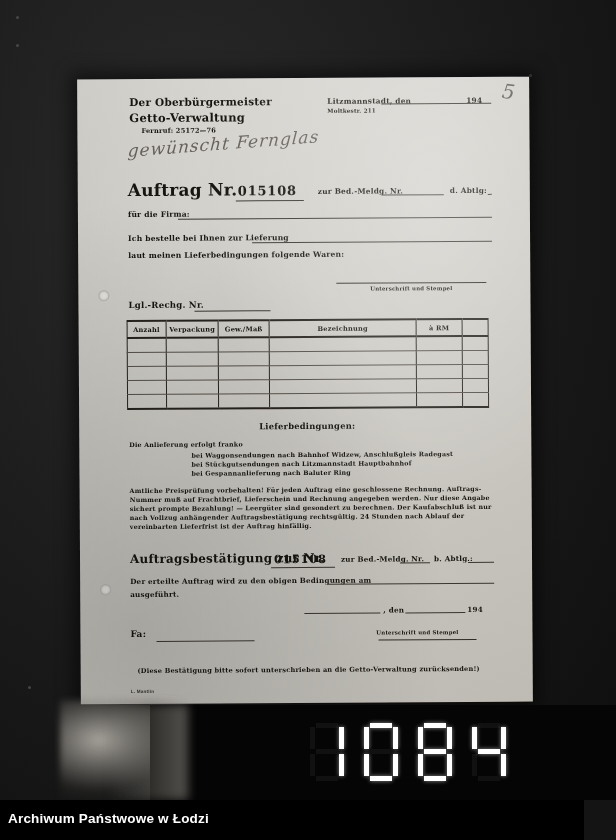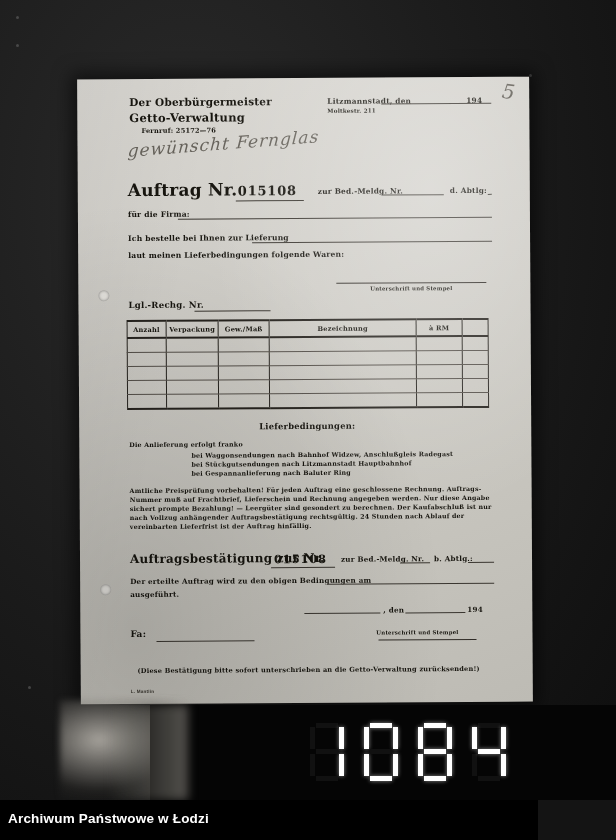--- a/index.html
+++ b/index.html
@@ -148,21 +148,21 @@
   .sE{left:0;top:31px;width:5px;height:22px;}
   .sF{left:0;top:4px;width:5px;height:22px;}
   .sG{left:6px;top:26px;width:22px;height:5px;}
 
   
   .leak{position:absolute;left:60px;top:700px;width:130px;height:100px;
         background:radial-gradient(ellipse at 30% 40%, rgba(190,186,178,.85) 0%, rgba(60,58,54,.25) 60%, rgba(0,0,0,0) 80%);
         filter:blur(3px);}
 
   
-  #caption{position:absolute;left:0;bottom:0;width:538px;height:40px;background:#000;}
+  #caption{position:absolute;left:0;bottom:0;width:584px;height:40px;background:#000;}
   #caption .txt{position:absolute;left:8px;top:11px;color:#fff;font-size:13.5px;
         font-family:"Liberation Sans",sans-serif;font-weight:bold;letter-spacing:.2px;}
 </style>
 </head>
 <body>
 
 <div id="frame">
   <div class="film-bg"></div>
 
   <div class="reg-dot" style="left:16px;top:16px;"></div>

